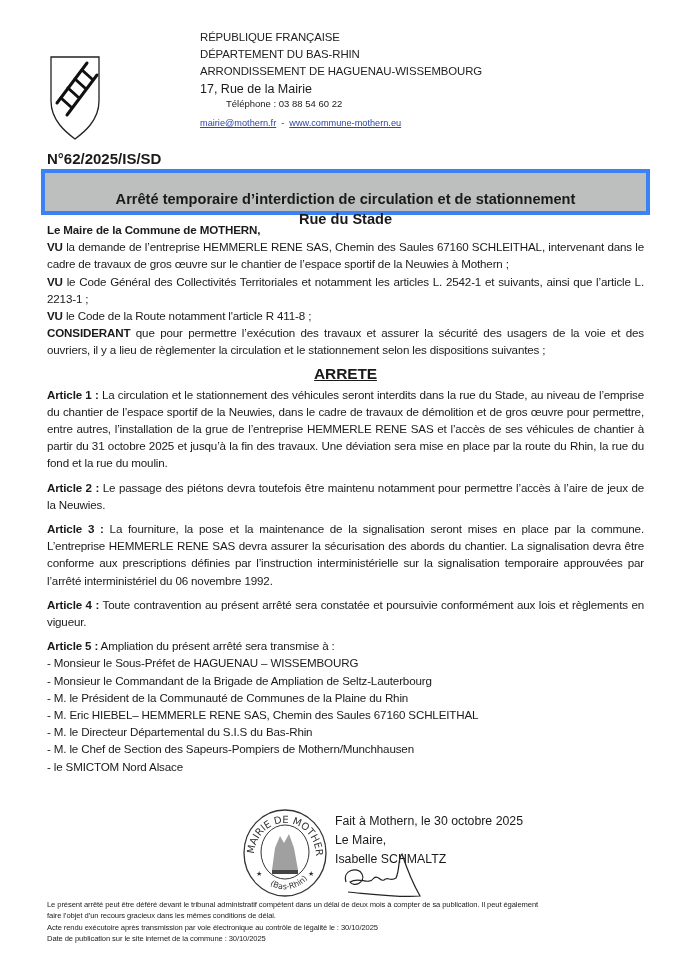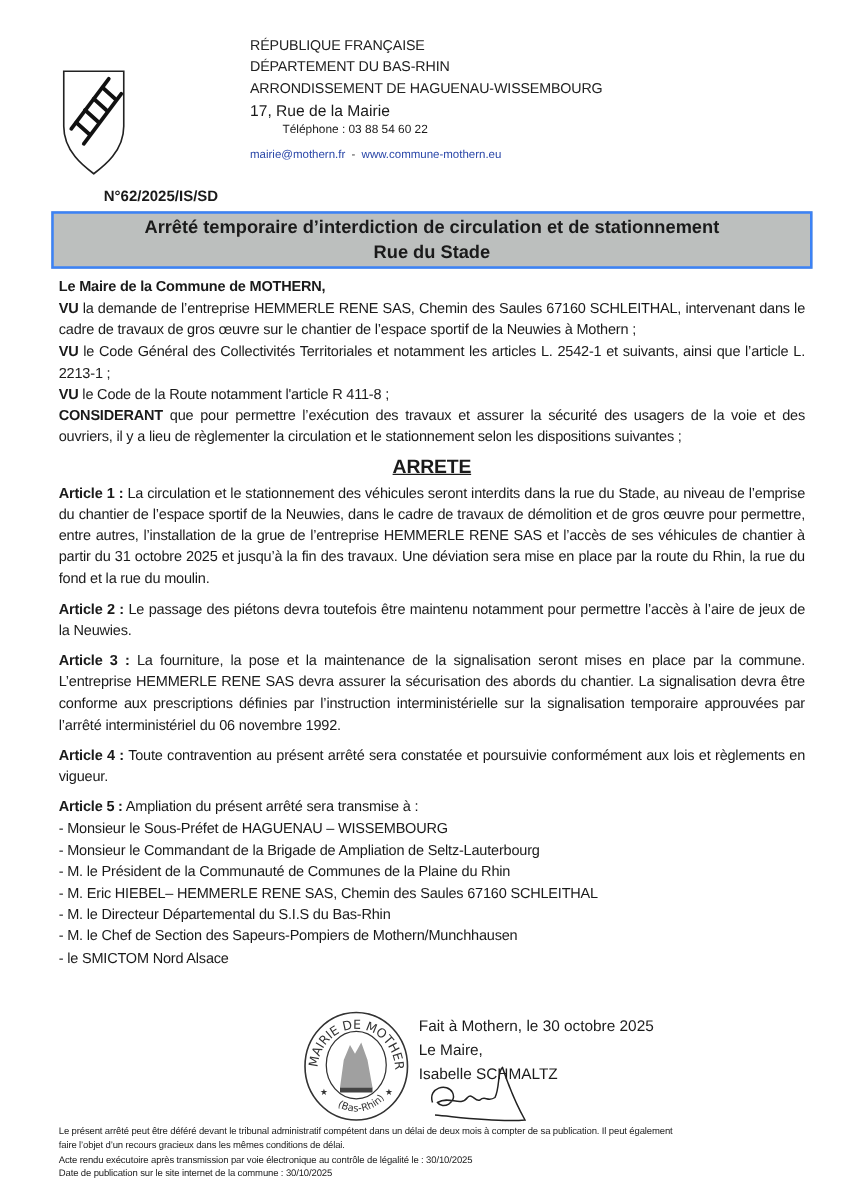--- a/index.html
+++ b/index.html
@@ -13,30 +13,30 @@
   }
   .header {
     position: absolute; left: 200px; width: 340px; top: 29px;
   }
   .h-line { font-size: 11.4px; line-height: 16.8px; letter-spacing: -0.1px; color: #222; }
   .h-commune { font-size: 17.5px; font-weight: bold; line-height: 22px; margin-top: 1px; letter-spacing: -0.2px; }
   .h-commune .zip { font-size: 12.5px; }
   .h-addr { font-size: 12.5px; line-height: 16px; margin-top: 2px; }
   .h-tel { font-size: 9.5px; line-height: 14px; margin-left: 26px; }
   .h-links { font-size: 9.2px; line-height: 14px; margin-top: 5px; }
-  .h-links a { color: #2a47a8; }
+  .h-links a { color: #2a47a8; text-decoration: underline; }
   .h-links .sep { margin: 0 5px; color: #333; }
 
-  .ref { position: absolute; left: 47px; top: 150px; font-size: 12px; font-weight: bold; margin-left: 36px; }
+  .ref { position: absolute; left: 47px; top: 150px; font-size: 15px; font-weight: bold; }
 
   .title-box {
     position: absolute; left: 41px; top: 169px; width: 609px; height: 46px;
-    background: #bcbfbe; border: 2px solid #3b82f6; box-sizing: border-box;
+    background: #bcbfbe; border: 4px solid #3b82f6; box-sizing: border-box;
     text-align: center; font-weight: bold; font-size: 14.6px; line-height: 20px;
-    padding-top: 1px;
+    padding-top: 16px;
   }
 
   .body-text {
     position: absolute; left: 47px; width: 597px; top: 221px;
     font-size: 11.6px; line-height: 17.2px; text-align: justify; letter-spacing: -0.15px;
   }
   .body-text p { margin: 0; }
   .body-text b { font-weight: bold; }
   .arrete {
     text-align: center; font-size: 15.5px; font-weight: bold; text-decoration: underline;

